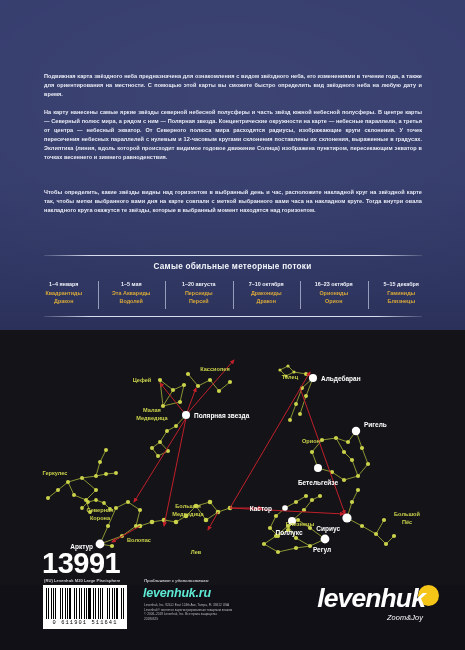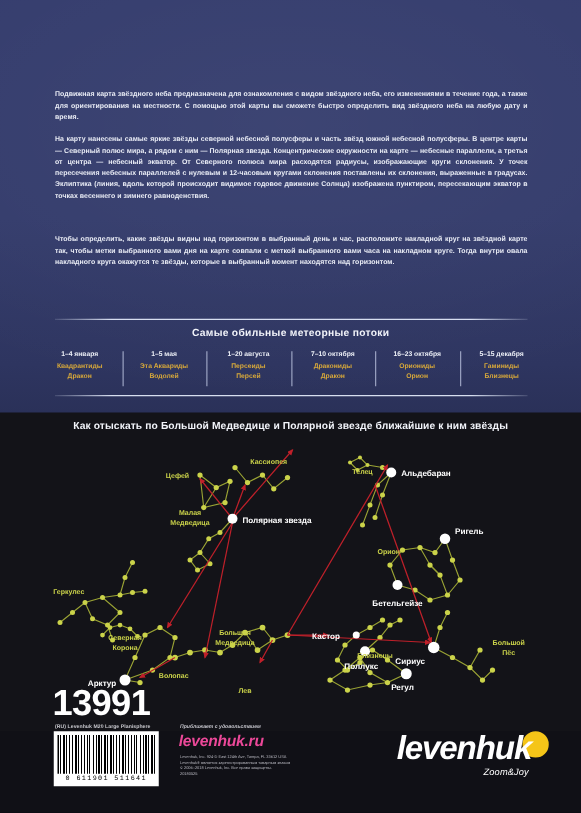--- a/index.html
+++ b/index.html
@@ -160,21 +160,21 @@
   }
   #tagline {
     position: absolute; left: 144px; top: 30px;
     color: #c4c4cb;
     font-size: 4.1px;
     font-style: italic;
     font-weight: 700;
   }
   #site {
     position: absolute; left: 143px; top: 38px;
-    color: #ec4899;
+    color: #5eead4;
     font-size: 12.5px;
     font-style: italic;
     font-weight: 700;
     letter-spacing: -0.2px;
   }
   #legal {
     position: absolute; left: 144px; top: 55px;
     width: 110px;
     color: #b8b8c0;
     font-size: 3.15px;
@@ -260,21 +260,20 @@
       <div class="meteor-col">
         <div class="m-date">5–15 декабря</div>
         <div class="m-name">Гаминиды</div>
         <div class="m-const">Близнецы</div>
       </div>
     </div>
 
     <div id="divider-2"></div>
   </div>
 
-  <div id="chart-title">Как отыскать по Большой Медведице и Полярной звезде ближайшие к ним звёзды</div>
 
   <div id="chart-area">
     <svg id="chart-svg" viewBox="0 0 465 255" xmlns="http://www.w3.org/2000/svg">
       <defs>
         <marker id="arrowhead" markerWidth="5" markerHeight="5" refX="4" refY="2.2" orient="auto">
           <path d="M0,0 L5,2.2 L0,4.4 z" fill="#c0202a"></path>
         </marker>
       </defs>
 
       <g stroke="#9aa334" stroke-width="0.9" fill="none">

